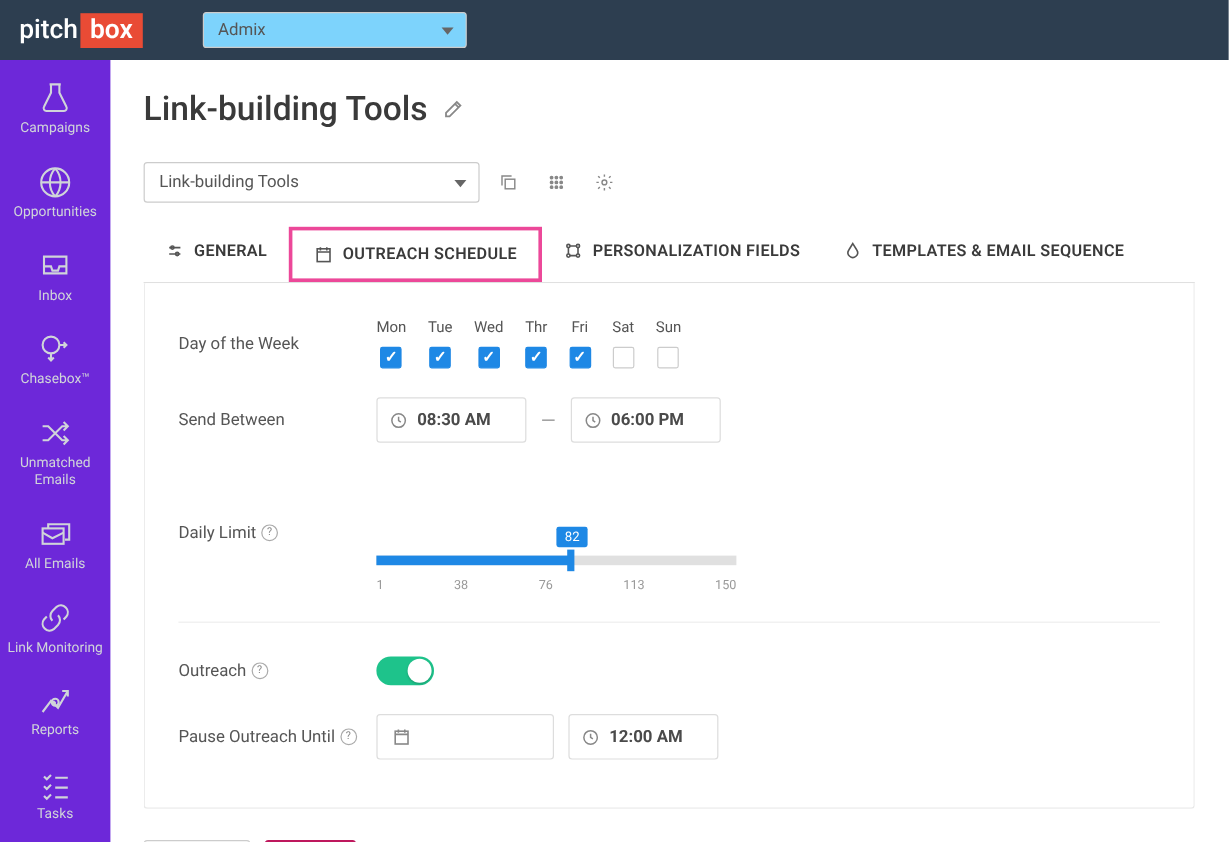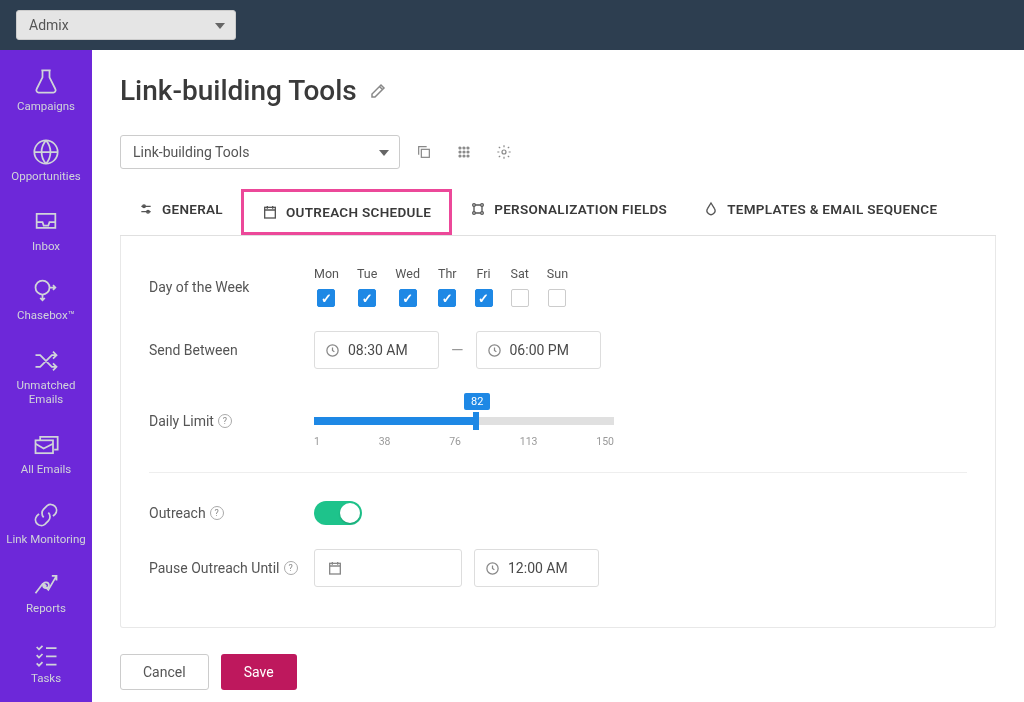--- a/index.html
+++ b/index.html
@@ -1,21 +1,21 @@
 <!DOCTYPE html>
 <html><head>
 <meta charset="utf-8">
 <style>
 * { box-sizing: border-box; margin: 0; padding: 0; font-family: -apple-system, BlinkMacSystemFont, "Segoe UI", Roboto, sans-serif; }
 body { width: 1024px; height: 702px; overflow: hidden; background: #fff; }
 .topbar { height: 50px; background: #2d3e50; display: flex; align-items: center; padding: 0 16px; }
 .logo { display: flex; align-items: baseline; font-size: 22px; font-weight: 500; color: #fff; margin-right: 50px; }
 .logo-pitch { color: #fff; }
 .logo-box { background: #e94b35; color: #fff; padding: 2px 8px; margin-left: 2px; font-weight: 600; }
-.org-select { width: 220px; height: 30px; background: #e5e5e5; border: 1px solid #ccc; border-radius: 3px; display: flex; align-items: center; padding: 0 30px 0 12px; color: #555; font-size: 14px; position: relative; cursor: pointer; }
+.org-select { width: 220px; height: 30px; background: #7dd3fc; border: 1px solid #ccc; border-radius: 3px; display: flex; align-items: center; padding: 0 30px 0 12px; color: #555; font-size: 14px; position: relative; cursor: pointer; }
 .org-select::after { content: ""; position: absolute; right: 10px; top: 12px; width: 0; height: 0; border-left: 5px solid transparent; border-right: 5px solid transparent; border-top: 6px solid #666; }
 .layout { display: flex; height: 652px; }
 .sidebar { width: 92px; background: #6d28d9; display: flex; flex-direction: column; align-items: center; padding-top: 12px; gap: 12px; }
 .sidebar-item { display: flex; flex-direction: column; align-items: center; color: #d0d4d9; font-size: 11.5px; cursor: pointer; padding: 6px 2px; text-align: center; line-height: 1.2; }
 .sidebar-item svg { width: 28px; height: 28px; stroke: #d0d4d9; fill: none; stroke-width: 1.5; margin-bottom: 4px; }
 .main { flex: 1; padding: 24px 28px 0 28px; overflow: auto; }
 .page-title-row { display: flex; align-items: center; margin-bottom: 28px; }
 .page-title { font-size: 28px; font-weight: 500; color: #3a3a3a; margin-right: 12px; }
 .edit-icon { width: 18px; height: 18px; cursor: pointer; }
 .toolbar-row { display: flex; align-items: center; gap: 8px; margin-bottom: 20px; }
@@ -30,43 +30,47 @@
 .tab.highlighted { border: 3px solid #ec4899; }
 .panel { border: 1px solid #e8e8e8; border-top: none; border-radius: 0 0 3px 3px; background: #fff; padding: 30px 28px 16px 28px; }
 .form-row { display: flex; align-items: center; margin-bottom: 24px; }
 .form-label { width: 165px; font-size: 14px; color: #555; display: flex; align-items: center; gap: 4px; }
 .help-icon { display: inline-flex; width: 14px; height: 14px; border: 1px solid #aaa; border-radius: 50%; font-size: 9px; color: #888; align-items: center; justify-content: center; }
 .days { display: flex; gap: 18px; }
 .day-col { display: flex; flex-direction: column; align-items: center; gap: 8px; font-size: 12.5px; color: #555; }
 .checkbox { width: 18px; height: 18px; border: 1px solid #ccc; border-radius: 2px; cursor: pointer; display: flex; align-items: center; justify-content: center; }
 .checkbox.checked { background: #1e88e5; border-color: #1e88e5; }
 .checkbox.checked::after { content: "✓"; color: #fff; font-size: 13px; font-weight: bold; }
-.time-input { width: 125px; height: 38px; border: 1px solid #ddd; border-radius: 3px; display: flex; align-items: center; padding: 0 10px; gap: 8px; font-size: 14px; color: #4a4a4a; font-weight: 400; cursor: pointer; }
+.time-input { width: 125px; height: 38px; border: 1px solid #ddd; border-radius: 3px; display: flex; align-items: center; padding: 0 10px; gap: 8px; font-size: 14px; color: #4a4a4a; font-weight: 700; cursor: pointer; }
 .time-input svg { width: 15px; height: 15px; stroke: #888; fill: none; stroke-width: 2; }
 .time-dash { margin: 0 12px; color: #999; font-size: 16px; }
-.slider-wrap { flex: 1; max-width: 300px; position: relative; padding-top: 24px; }
+.slider-wrap { flex: 1; max-width: 300px; position: relative; padding-top: 24px; margin-top: 46px; }
 .slider-track { height: 8px; background: #e0e0e0; position: relative; }
 .slider-fill { position: absolute; left: 0; top: 0; height: 8px; background: #1e88e5; width: 54%; }
 .slider-thumb { position: absolute; top: -5px; width: 6px; height: 18px; background: #1e88e5; left: 53%; cursor: grab; }
 .slider-badge { position: absolute; top: 0px; left: 50%; background: #1e88e5; color: #fff; font-size: 11px; padding: 2px 7px; border-radius: 2px; }
 .slider-ticks { display: flex; justify-content: space-between; font-size: 10.5px; color: #999; margin-top: 10px; }
 .divider { border: none; border-top: 1px solid #eee; margin: 12px 0 28px 0; }
 .toggle { width: 48px; height: 24px; background: #1ec38b; border-radius: 12px; position: relative; cursor: pointer; }
 .toggle::after { content: ""; position: absolute; width: 20px; height: 20px; background: #fff; border-radius: 50%; top: 2px; right: 2px; box-shadow: 0 1px 2px rgba(0,0,0,0.2); }
 .date-input { width: 148px; height: 38px; border: 1px solid #ddd; border-radius: 3px; display: flex; align-items: center; padding: 0 12px; cursor: pointer; }
 .date-input svg { width: 16px; height: 16px; stroke: #888; fill: none; stroke-width: 2; }
 .btn-row { display: flex; gap: 12px; margin-top: 26px; }
 .btn { height: 36px; padding: 0 22px; border-radius: 3px; font-size: 14px; cursor: pointer; display: flex; align-items: center; border: 1px solid transparent; }
 .btn-cancel { background: #fff; border: 1px solid #ccc; color: #555; }
 .btn-save { background: #be185d; color: #fff; }
 </style>
 </head>
 <body>
 
 <div class="topbar">
+  <div class="logo">
+    <span class="logo-pitch">pitch</span>
+    <span class="logo-box">box</span>
+  </div>
   <div class="org-select">
     <span>Admix</span>
   </div>
 </div>
 
 <div class="layout">
   <div class="sidebar">
     <div class="sidebar-item">
       <svg viewBox="0 0 24 24">
           <path d="M9 2v6l-5 10a2 2 0 0 0 2 3h12a2 2 0 0 0 2-3l-5-10V2M8 2h8"></path>

